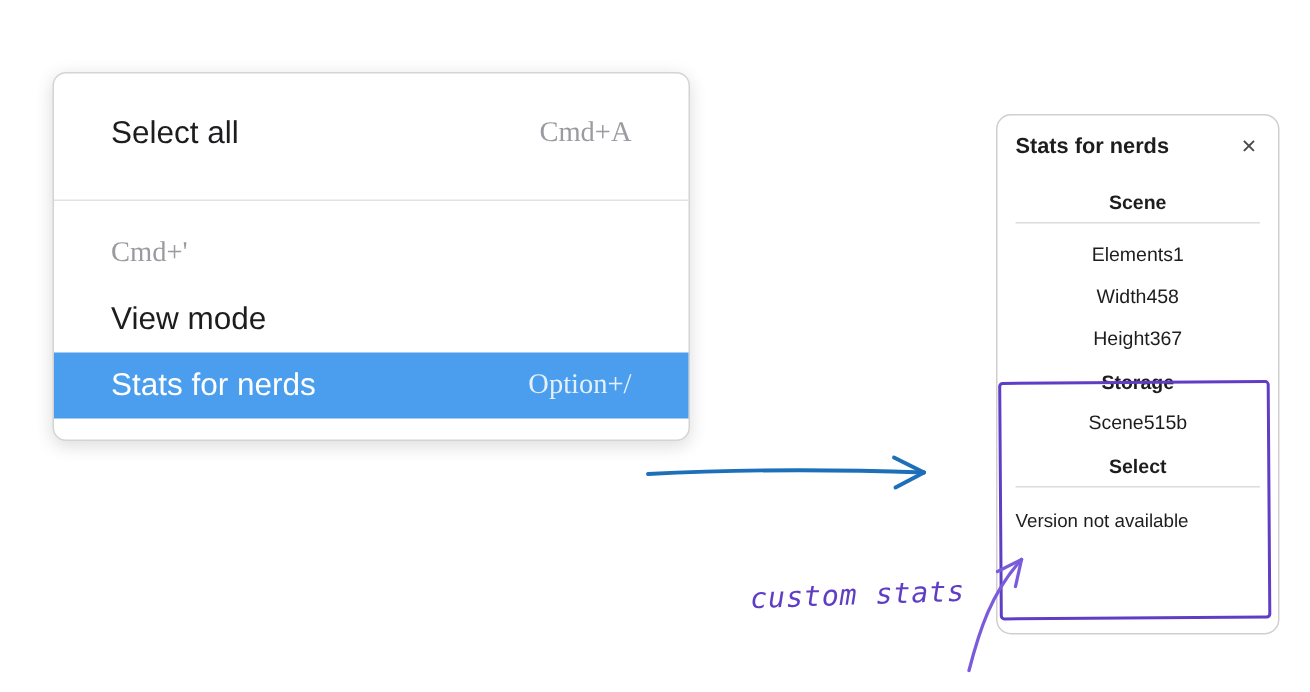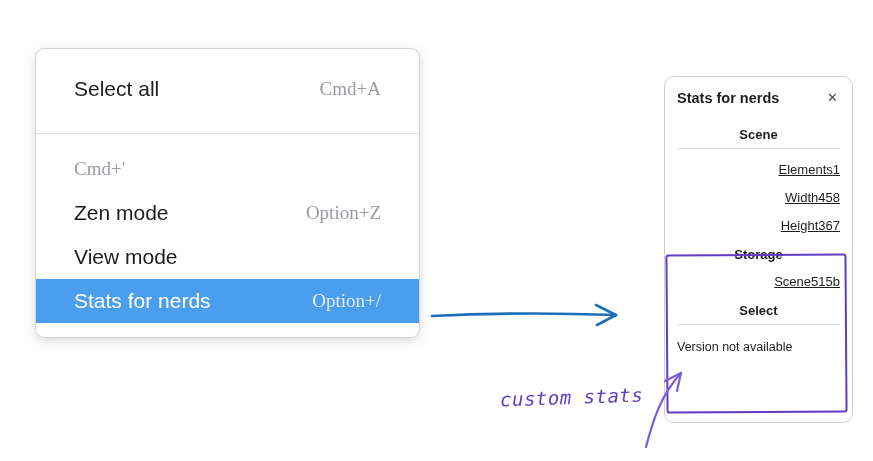--- a/index.html
+++ b/index.html
@@ -7,21 +7,21 @@
   body {
     position:relative;
     background:#ffffff;
     font-family:"Liberation Sans","DejaVu Sans",sans-serif;
     overflow:hidden;
     color:#1d1d1f;
   }
 
   
   .menu {
-    position:absolute; left:35px; top:48px; width:385px;
+    position:absolute; left:35px; top:48px; width:425px;
     background:#fff;
     border:1px solid #d4d4d4;
     border-radius:9px;
     box-shadow:0 3px 12px rgba(0,0,0,0.14);
     padding:18px 0 14px 0;
     z-index:2;
     text-align:right;
   }
   .menu-item {
     display:flex; justify-content:space-between; align-items:center;
@@ -52,22 +52,22 @@
   .close-btn {
     font-size:13px; color:#4a4a4a; cursor:pointer; line-height:1;
     padding:2px;
   }
   .section-heading {
     text-align:center; font-weight:bold; font-size:13px;
     margin:7px 0 6px 0;
   }
   .hr { height:1px; background:#dcdcdc; margin:5px 0 7px 0; }
   .stat-row {
-    display:flex; justify-content:flex-end;
-    padding:5px 0; line-height:18px;text-decoration:underline;
+    display:flex; justify-content:center;
+    padding:5px 0; line-height:18px;
   }
   .stat-row .val { text-align:right; }
   .version-note { padding-top:6px; font-size:12.5px; line-height:18px; }
 
   
   .annot-box {
     position:absolute; left:666px; top:254px; width:181px; height:159px;
     border:2px solid #5f3dc4;
     border-radius:3px;
     transform:rotate(-0.4deg);
@@ -103,24 +103,20 @@
     <span>Select all</span>
     <span class="shortcut">Cmd+A</span>
   </div>
 
   <div class="menu-divider"></div>
 
   <div class="menu-item">
     <span class="shortcut">Cmd+'</span>
   </div>
 
-  <div class="menu-item">
-    <span>Zen mode</span>
-    <span class="shortcut">Option+Z</span>
-  </div>
 
   <div class="menu-item">
     <span>View mode</span>
   </div>
 
   <div class="menu-item selected">
     <span>Stats for nerds</span>
     <span class="shortcut">Option+/</span>
   </div>
 

